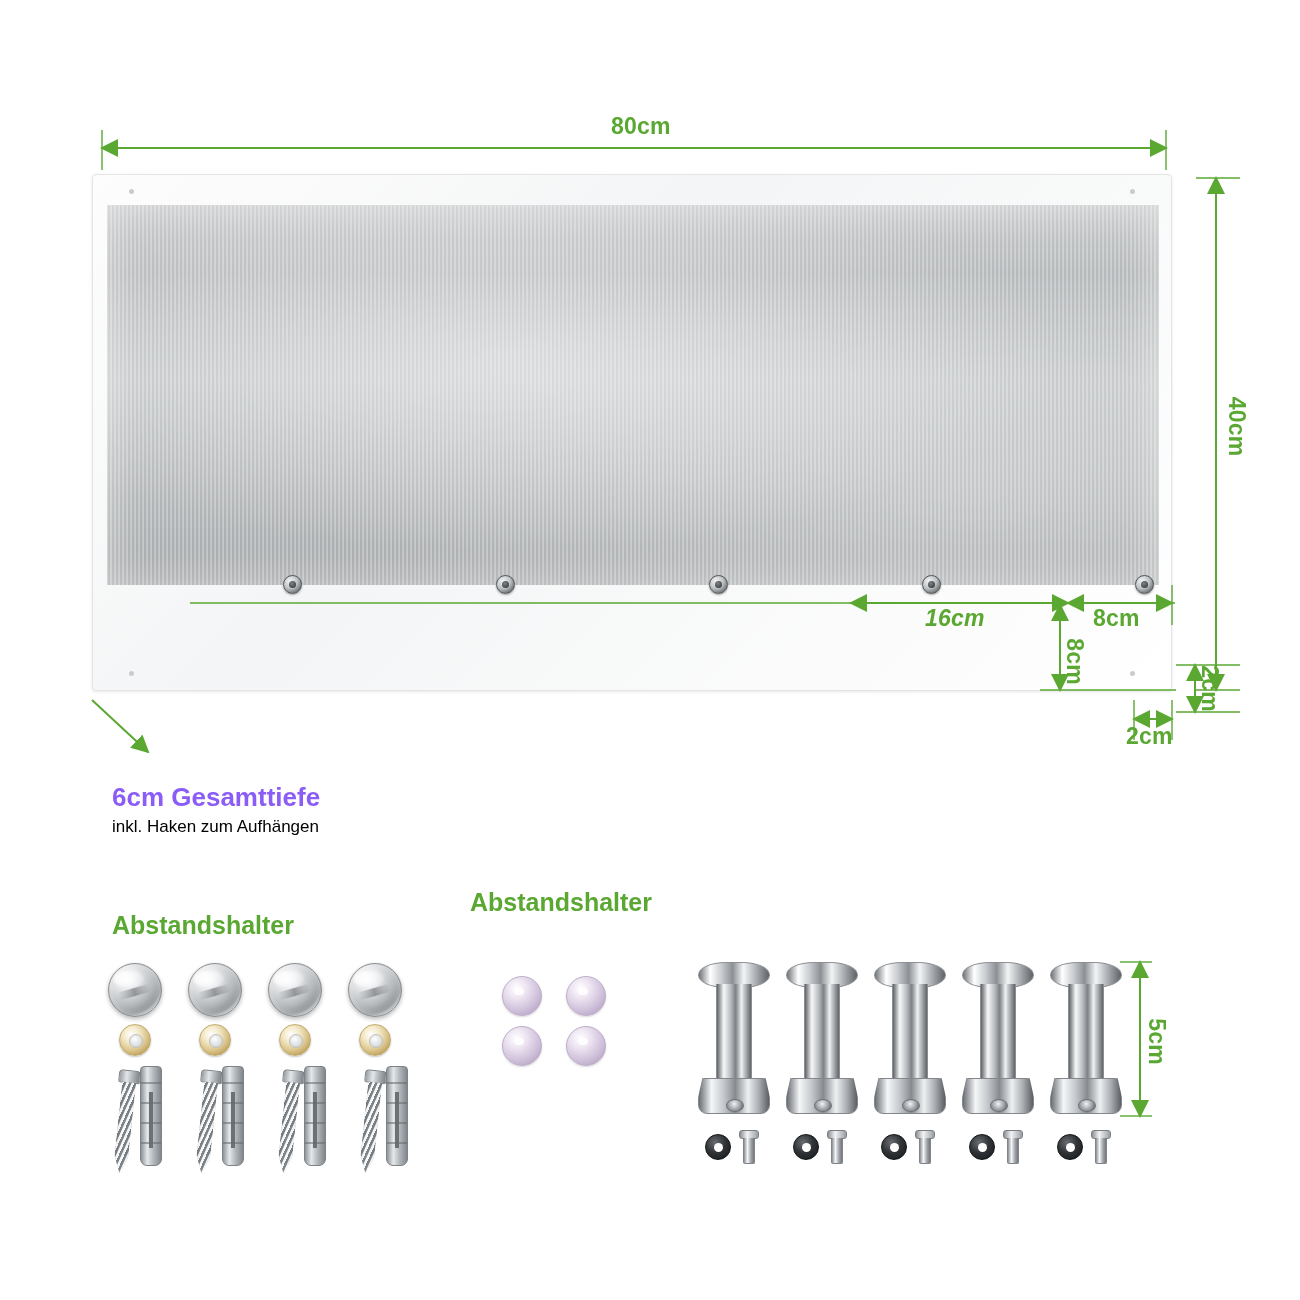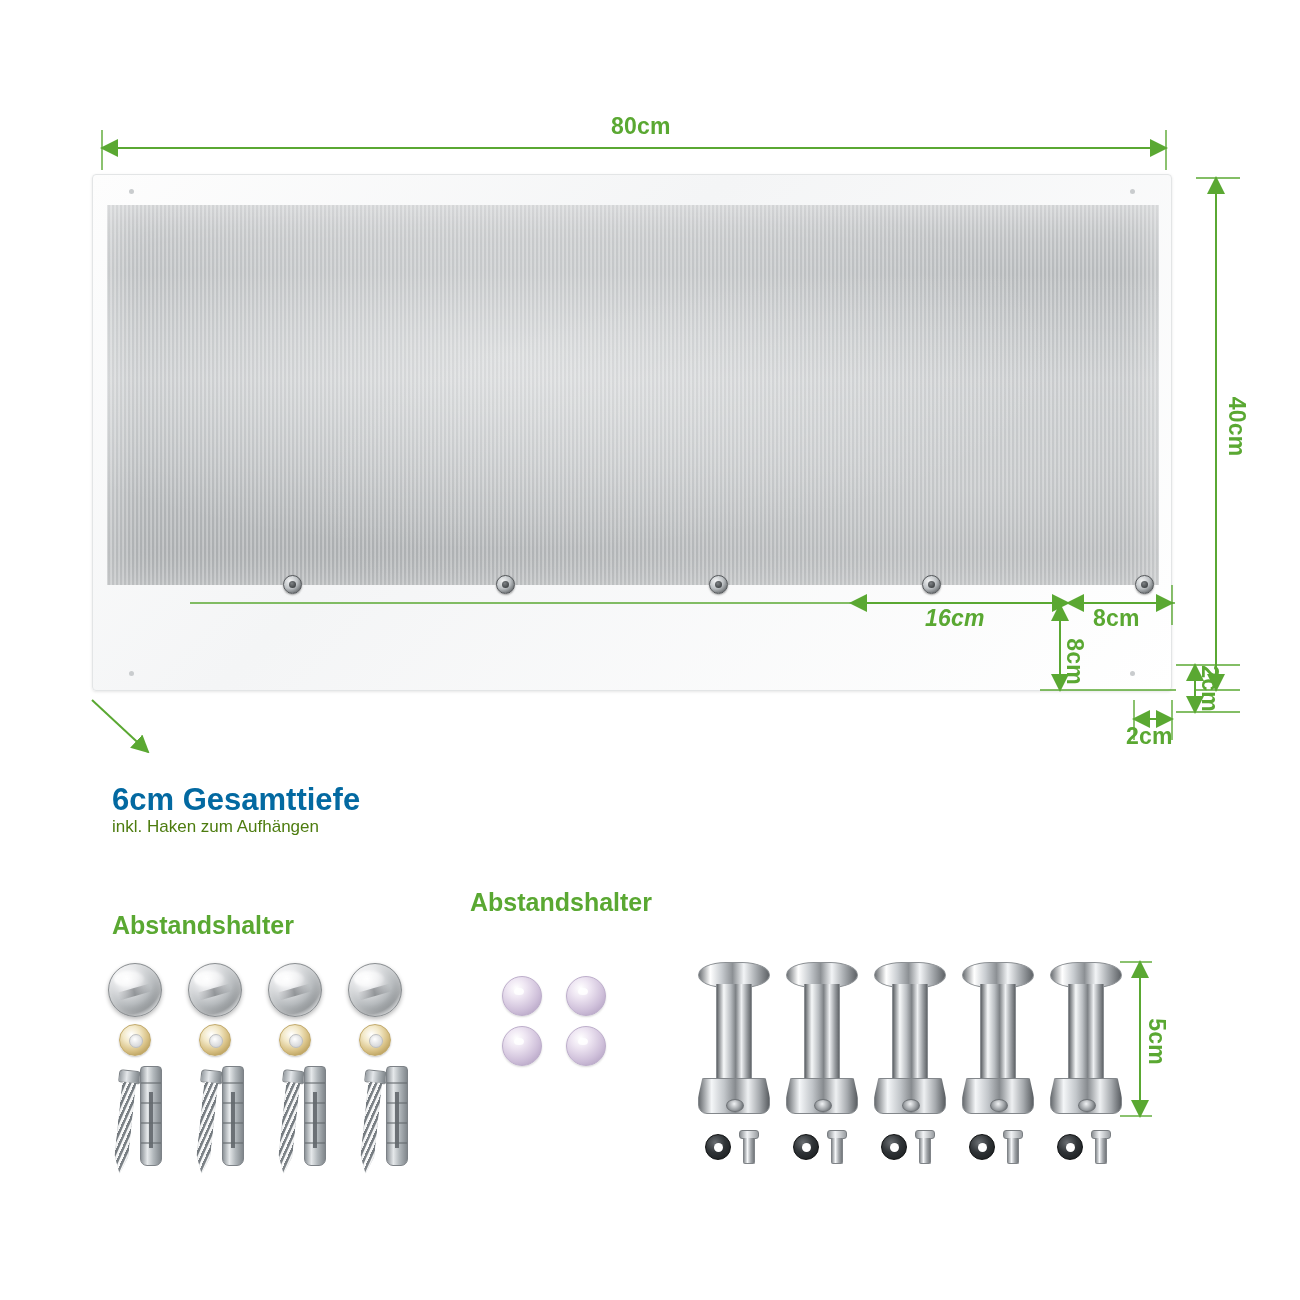--- a/index.html
+++ b/index.html
@@ -93,28 +93,28 @@
   .sec-title {
     position: absolute;
     color: #5aa832;
     font-size: 25px;
     font-weight: 700;
     white-space: nowrap;
   }
 
   .depth-title {
     position: absolute;
-    color: #0369a1;
-    font-size: 31px;
+    color: #8b5cf6;
+    font-size: 26px;
     font-weight: 700;
     white-space: nowrap;
   }
   .depth-sub {
     position: absolute;
-    color: #4d7c0f;
+    color: #000000;
     font-size: 17px;
     font-weight: 400;
     white-space: nowrap;
   }
 
   
   .part { position: absolute; }
 
   
   .cap {

